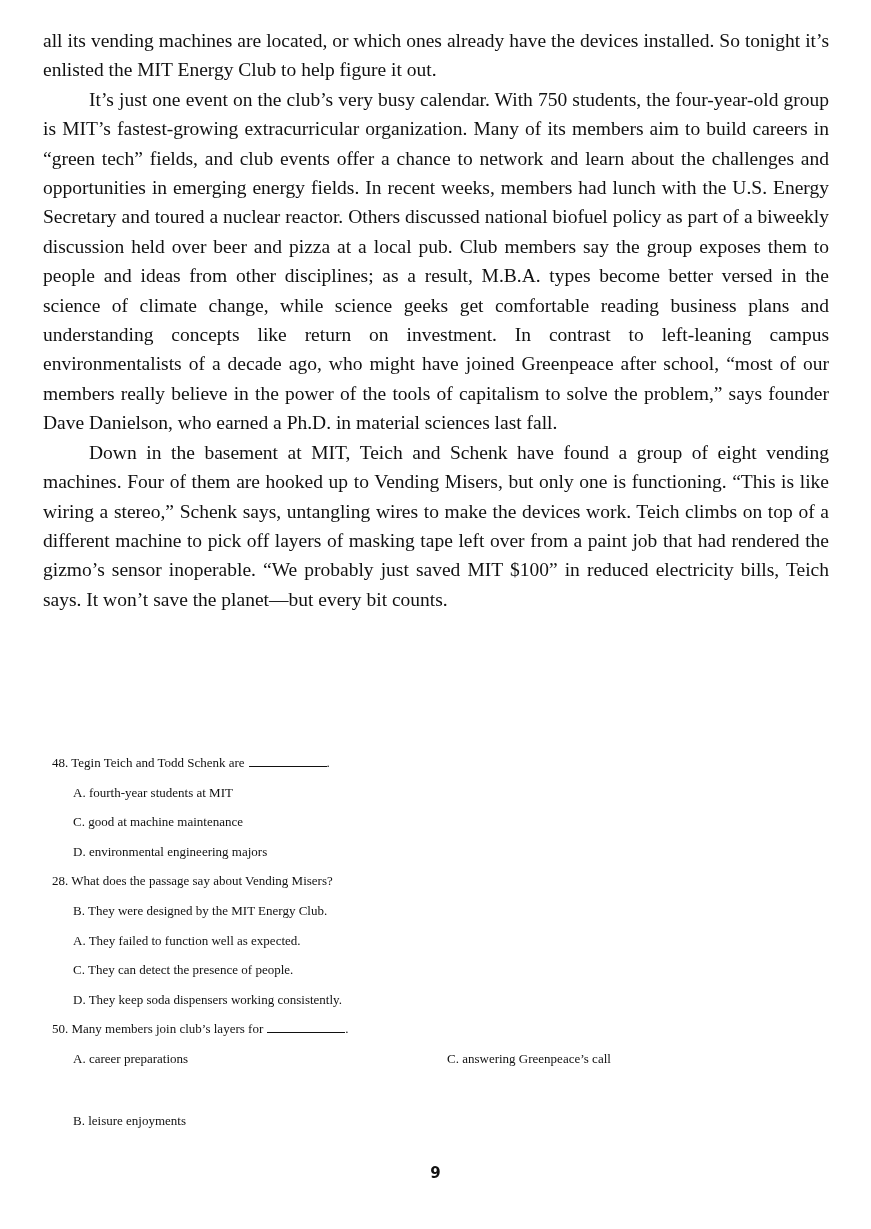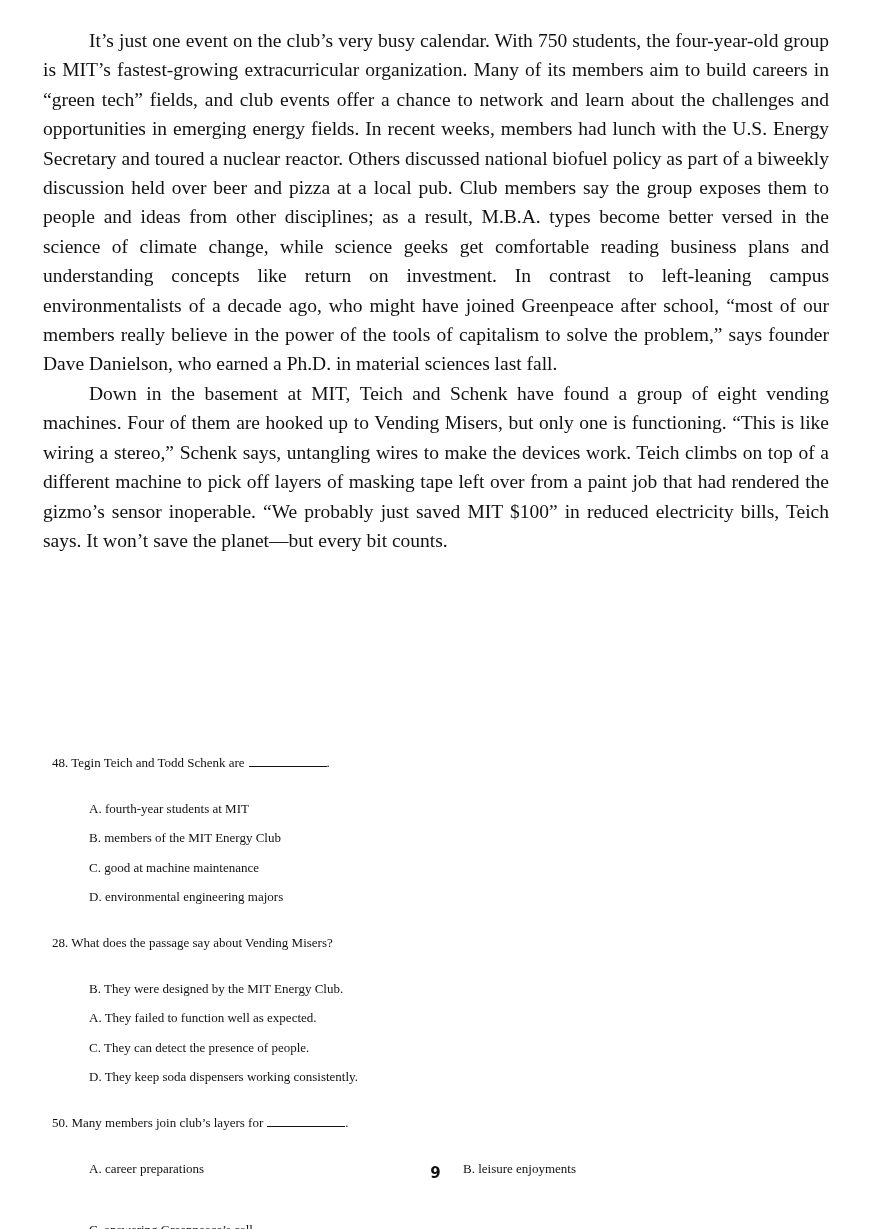--- a/index.html
+++ b/index.html
@@ -8,63 +8,63 @@
   .page { position: absolute; left: 0; top: 0; width: 871px; height: 1229px; }
   .passage { position: absolute; left: 43px; top: 26px; width: 786px;
              font-size: 19.5px; line-height: 29.4px; text-align: justify; }
   .passage p { margin: 0; }
   .passage p.indent { text-indent: 46px; }
   .questions { position: absolute; left: 52px; top: 748px; width: 760px;
                font-size: 13px; line-height: 29.6px; }
   .q-stem { margin: 0; }
   .q-stem .blank { display: inline-block; width: 78px; border-bottom: 1.5px solid #111;
                    height: 14px; vertical-align: baseline; margin-left: 4px; }
-  .q-opts { margin: 16px; padding-left: 21px; }
+  .q-opts { margin: 0; padding-left: 21px; }
   .q-opt { display: block; }
   .q-opts.two-col { display: grid; grid-template-columns: 342px auto; gap: 32px; }
   .page-num { position: absolute; left: 0; width: 871px; top: 1164px; text-align: center;
               font-family: "DejaVu Sans", sans-serif; font-weight: bold; font-size: 15px; }
 </style>
 </head>
 <body>
 
 <div class="page">
 
   <div class="passage">
+    <p>all its vending machines are located, or which ones already have the devices installed. So tonight it’s enlisted the MIT Energy Club to help figure it out.</p>
     <p class="indent">It’s just one event on the club’s very busy calendar. With 750 students, the four-year-old group is MIT’s fastest-growing extracurricular organization. Many of its members aim to build careers in “green tech” fields, and club events offer a chance to network and learn about the challenges and opportunities in emerging energy fields. In recent weeks, members had lunch with the U.S. Energy Secretary and toured a nuclear reactor. Others discussed national biofuel policy as part of a biweekly discussion held over beer and pizza at a local pub. Club members say the group exposes them to people and ideas from other disciplines; as a result, M.B.A. types become better versed in the science of climate change, while science geeks get comfortable reading business plans and understanding concepts like return on investment. In contrast to left-leaning campus environmentalists of a decade ago, who might have joined Greenpeace after school, “most of our members really believe in the power of the tools of capitalism to solve the problem,” says founder Dave Danielson, who earned a Ph.D. in material sciences last fall.</p>
     <p class="indent">Down in the basement at MIT, Teich and Schenk have found a group of eight vending machines. Four of them are hooked up to Vending Misers, but only one is functioning. “This is like wiring a stereo,” Schenk says, untangling wires to make the devices work. Teich climbs on top of a different machine to pick off layers of masking tape left over from a paint job that had rendered the gizmo’s sensor inoperable. “We probably just saved MIT $100” in reduced electricity bills, Teich says. It won’t save the planet—but every bit counts.</p>
   </div>
 
   <div class="questions">
 
     <div>
       <p class="q-stem"><span>48.</span> <span>Tegin Teich and Todd Schenk are</span><span class="blank"></span><span>.</span></p>
       <div class="q-opts">
         <span class="q-opt">A. fourth-year students at MIT</span>
-        <span class="q-opt">B. members of the MIT Energy Club</span>
         <span class="q-opt">C. good at machine maintenance</span>
         <span class="q-opt">D. environmental engineering majors</span>
       </div>
     </div>
 
     <div>
       <p class="q-stem"><span>28.</span> <span>What does the passage say about Vending Misers?</span></p>
       <div class="q-opts">
         <span class="q-opt">B. They were designed by the MIT Energy Club.</span>
         <span class="q-opt">A. They failed to function well as expected.</span>
         <span class="q-opt">C. They can detect the presence of people.</span>
         <span class="q-opt">D. They keep soda dispensers working consistently.</span>
       </div>
     </div>
 
     <div>
       <p class="q-stem"><span>50.</span> <span>Many members join club’s layers for</span><span class="blank"></span><span>.</span></p>
       <div class="q-opts two-col">
         <span class="q-opt">A. career preparations</span>
+        <span class="q-opt">C. answering Greenpeace’s call</span>
         <span class="q-opt">B. leisure enjoyments</span>
-        <span class="q-opt">C. answering Greenpeace’s call</span>
       </div>
     </div>
 
   </div>
 
   <div class="page-num">9</div>
 </div>
 
 </body></html>

